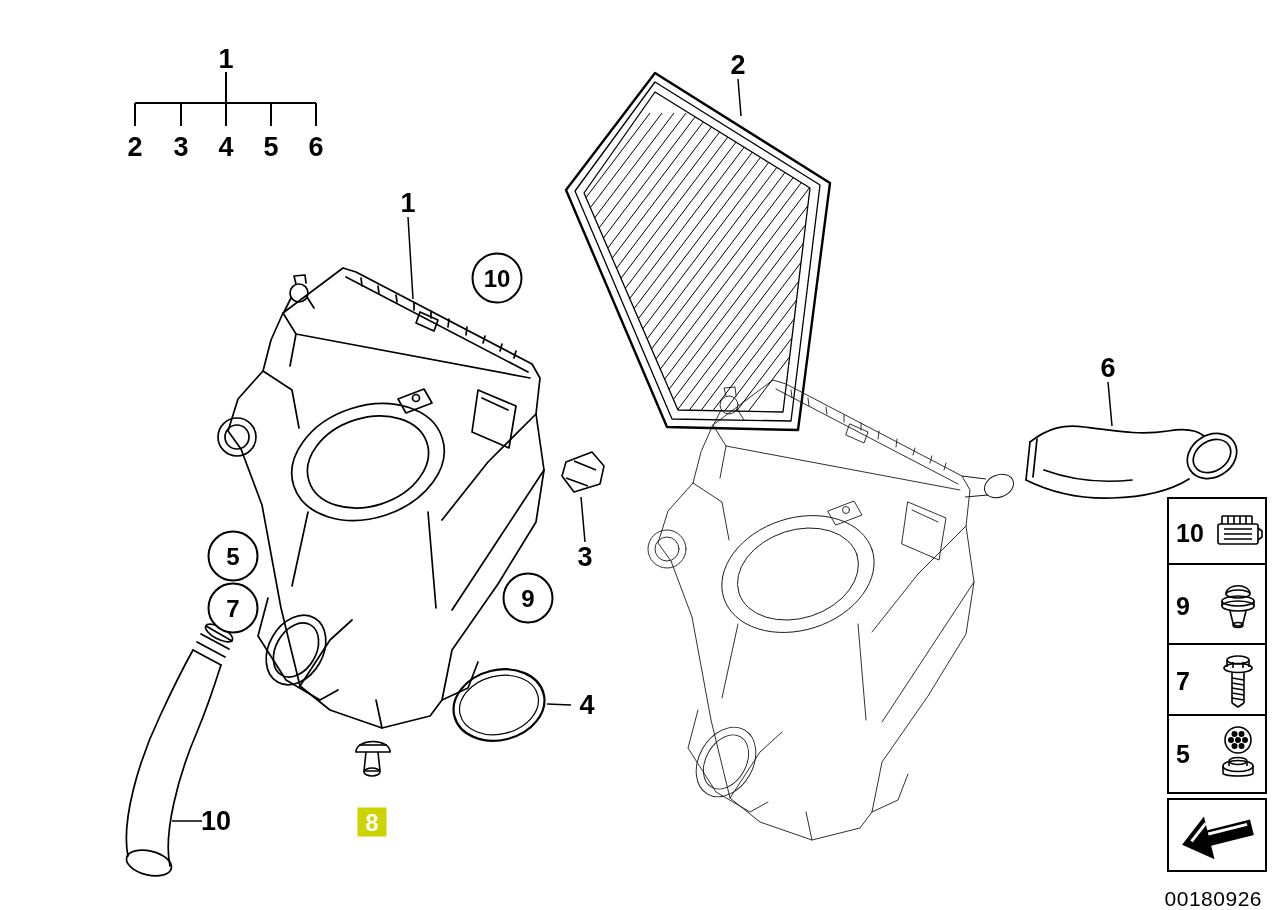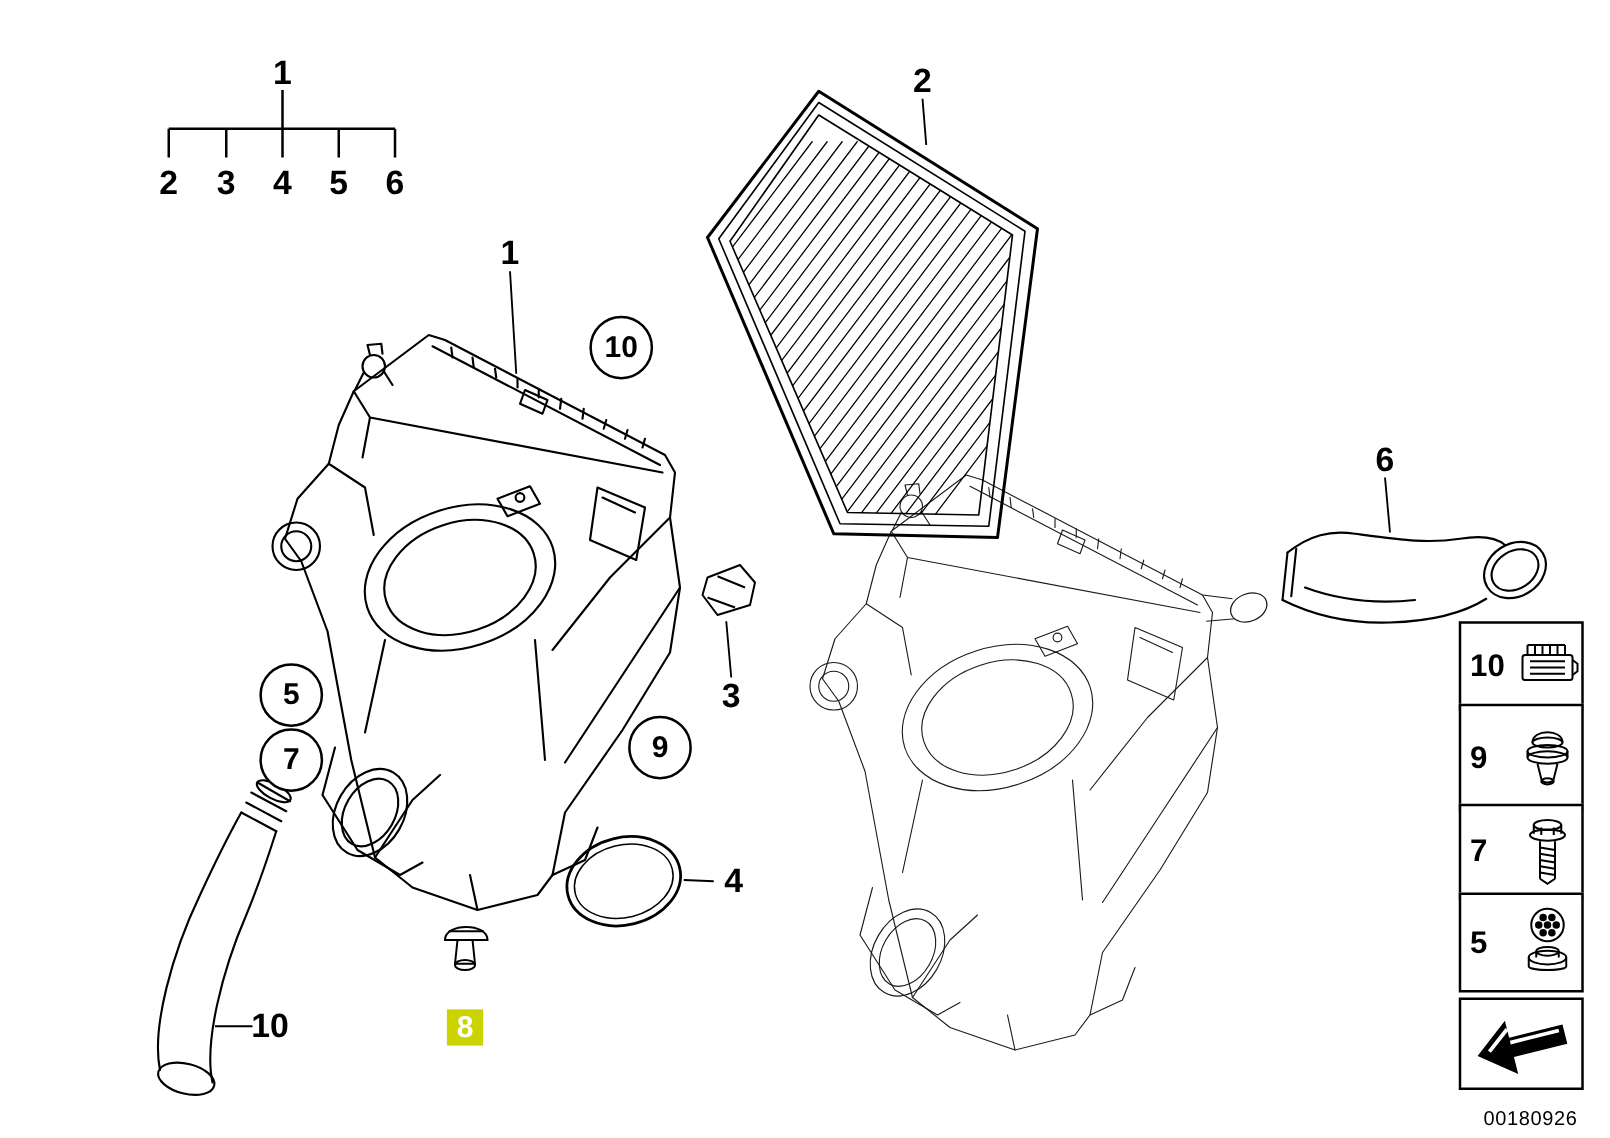--- a/index.html
+++ b/index.html
@@ -12,21 +12,21 @@
         border:2.5px solid var(--line,#000);border-radius:50%;background:#fff;
         display:flex;align-items:center;justify-content:center;font-weight:700;font-size:24px;
         cursor:pointer;user-select:none;}
   .hl{position:absolute;transform:translate(-50%,-50%);width:29px;height:29px;
       background:var(--highlight,#ccd400);color:#fff;display:flex;align-items:center;
       justify-content:center;font-weight:700;font-size:24px;cursor:pointer;user-select:none;}
   .side-box{position:absolute;left:1167px;width:96px;border:2px solid #000;background:#fff;
             display:flex;align-items:center;cursor:pointer;}
   .side-num{font-weight:700;font-size:25px;padding-left:7px;min-width:34px;user-select:none;}
   .side-icon{flex:1;display:flex;align-items:center;justify-content:center;}
-  .docnum{position:absolute;right:26px;top:887px;font-size:16px;letter-spacing:.5px;}
+  .docnum{position:absolute;right:26px;top:887px;font-size:21px;letter-spacing:.5px;}
 </style>
 </head>
 <body>
 
 <div id="stage">
 
   <svg id="art" width="1288" height="910" viewBox="0 0 1288 910">
     <defs>
       <clipPath id="filterClip">
         <polygon points="655,92 810,188 783,412 678,410 584,193"></polygon>

